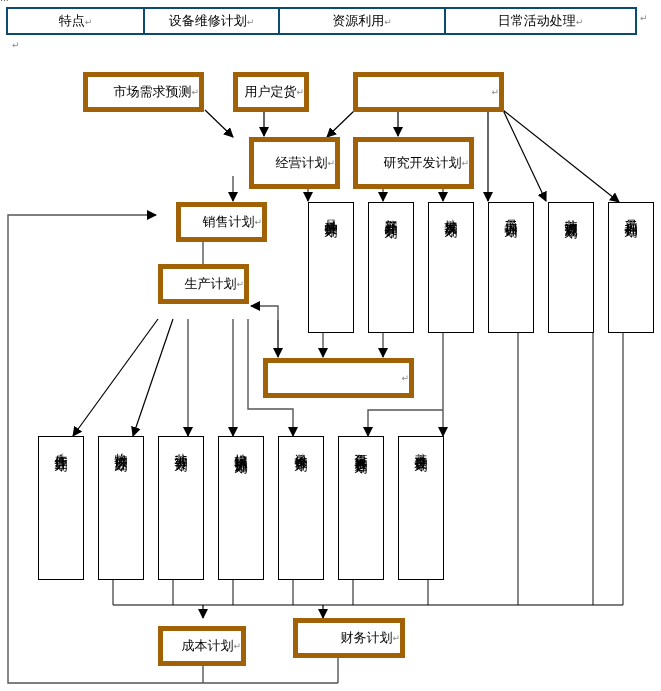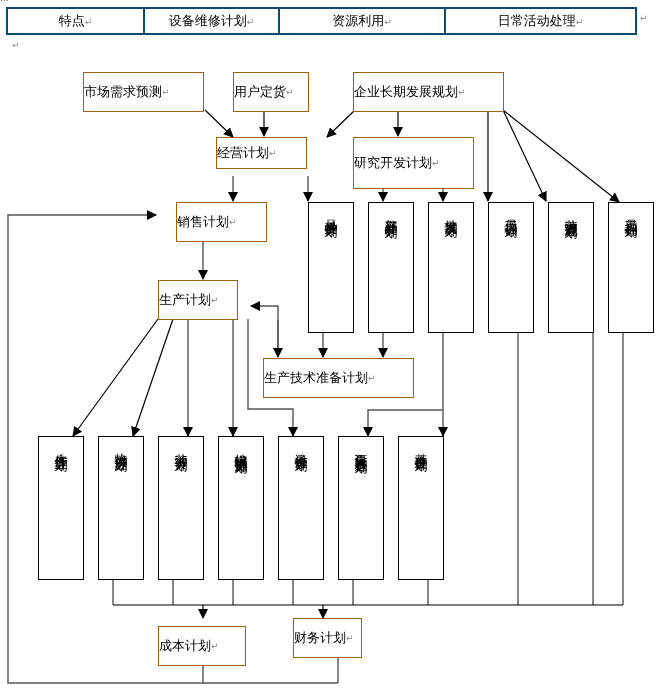--- a/index.html
+++ b/index.html
@@ -6,22 +6,22 @@
   body { width: 661px; height: 691px; position: relative; overflow: hidden;
          font-family: "DejaVu Sans", "Liberation Sans", sans-serif; color: #000; }
   .hdr-table { position: absolute; left: 6px; top: 7px; width: 631px; height: 26px;
                border-collapse: collapse; font-size: 13px; }
   .hdr-table td { border: 2px solid #0c4a6e; text-align: center; padding: 0; height: 24px; }
   .para-mark { color: #888; font-size: 9px; }
   .mark-after { position: absolute; left: 640px; top: 13px; }
   .mark-empty { position: absolute; left: 12px; top: 40px; }
   .top-clip { position: absolute; left: 0; top: -4px; font-size: 8px; color:#444; }
   svg.flow { position: absolute; left: 0; top: 0; }
-  .box { position: absolute; border: 1px solid #a16207; background: #fff; box-sizing: border-box;
-         display: flex; align-items: center; justify-content: flex-start; font-size: 13px; }
+  .box { position: absolute; border: 5px solid #a16207; background: #fff; box-sizing: border-box;
+         display: flex; align-items: center; justify-content: flex-end; font-size: 13px; }
   .vbox { position: absolute; border: 1px solid #000; background: #fff; box-sizing: border-box;
           display: flex; flex-direction: column; align-items: center; padding-top: 6px; font-size: 13px; }
   .vtext { writing-mode: vertical-rl; text-orientation: upright; letter-spacing: 1px; line-height: 1; }
   .vmark { color: #888; font-size: 9px; margin-top: 2px; }
 </style>
 </head>
 <body>
 
 <span class="top-clip">⋯</span>
 
@@ -101,25 +101,24 @@
 
 <div class="box" style="left:83px;top:72px;width:121px;height:40px">
   <span>市场需求预测</span>
     <span class="para-mark">↵</span>
 </div>
 <div class="box" style="left:233px;top:72px;width:76px;height:40px">
   <span>用户定货</span>
     <span class="para-mark">↵</span>
 </div>
 <div class="box" style="left:353px;top:72px;width:151px;height:40px">
-  <span>企业长期发展规划</span>
-    <span class="para-mark">↵</span>
-</div>
-
-<div class="box" style="left:216px;top:137px;width:91px;height:32px">
+    <span class="para-mark">↵</span>
+</div>
+
+<div class="box" style="left:249px;top:137px;width:91px;height:52px">
   <span>经营计划</span>
     <span class="para-mark">↵</span>
 </div>
 <div class="box" style="left:353px;top:137px;width:121px;height:52px">
   <span>研究开发计划</span>
     <span class="para-mark">↵</span>
 </div>
 
 <div class="box" style="left:176px;top:202px;width:91px;height:40px">
   <span>销售计划</span>
@@ -144,27 +143,26 @@
 </div>
 <div class="vbox" style="left:548px;top:202px;width:46px;height:131px">
   <span class="vtext">劳动力资源规划</span>
     <span class="vmark">↵</span>
 </div>
 <div class="vbox" style="left:608px;top:202px;width:46px;height:131px">
   <span class="vtext">员工福利计划</span>
     <span class="vmark">↵</span>
 </div>
 
-<div class="box" style="left:158px;top:280px;width:80px;height:40px">
+<div class="box" style="left:158px;top:264px;width:91px;height:40px">
   <span>生产计划</span>
     <span class="para-mark">↵</span>
 </div>
 
 <div class="box" style="left:263px;top:358px;width:151px;height:40px">
-  <span>生产技术准备计划</span>
     <span class="para-mark">↵</span>
 </div>
 
 <div class="vbox" style="left:38px;top:436px;width:46px;height:144px">
   <span class="vtext">生产作业计划</span>
     <span class="vmark">↵</span>
 </div>
 <div class="vbox" style="left:98px;top:436px;width:46px;height:144px">
   <span class="vtext">物质供应计划</span>
     <span class="vmark">↵</span>
@@ -187,16 +185,16 @@
 </div>
 <div class="vbox" style="left:398px;top:436px;width:46px;height:144px">
   <span class="vtext">基本建设计划</span>
     <span class="vmark">↵</span>
 </div>
 
 <div class="box" style="left:158px;top:626px;width:88px;height:40px">
   <span>成本计划</span>
     <span class="para-mark">↵</span>
 </div>
-<div class="box" style="left:293px;top:618px;width:69px;height:40px">
+<div class="box" style="left:293px;top:618px;width:112px;height:40px">
   <span>财务计划</span>
     <span class="para-mark">↵</span>
 </div>
 
 </body></html>

